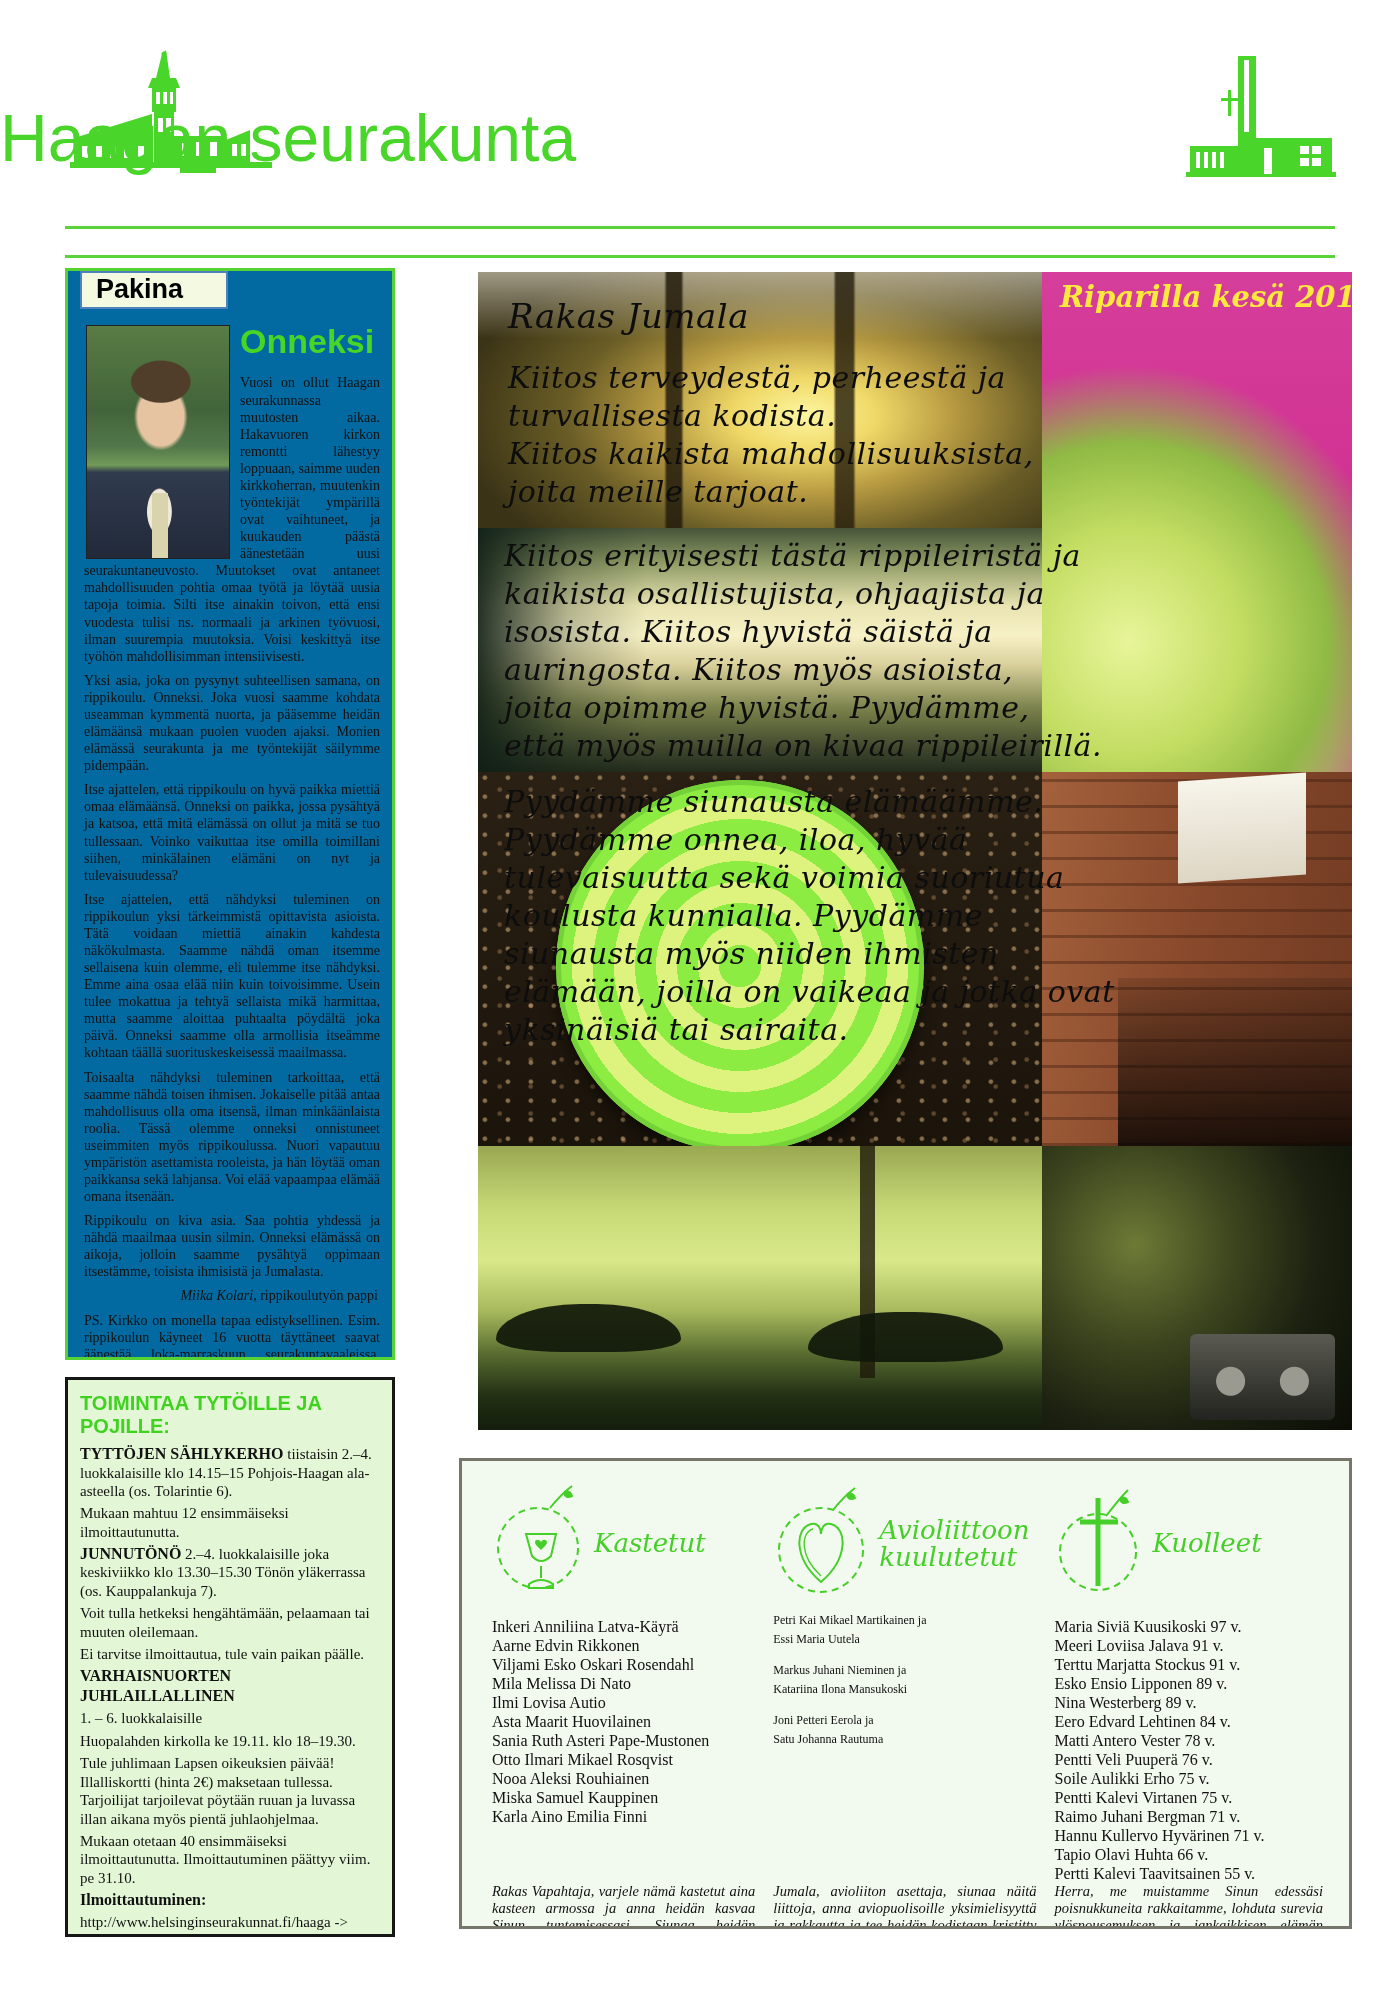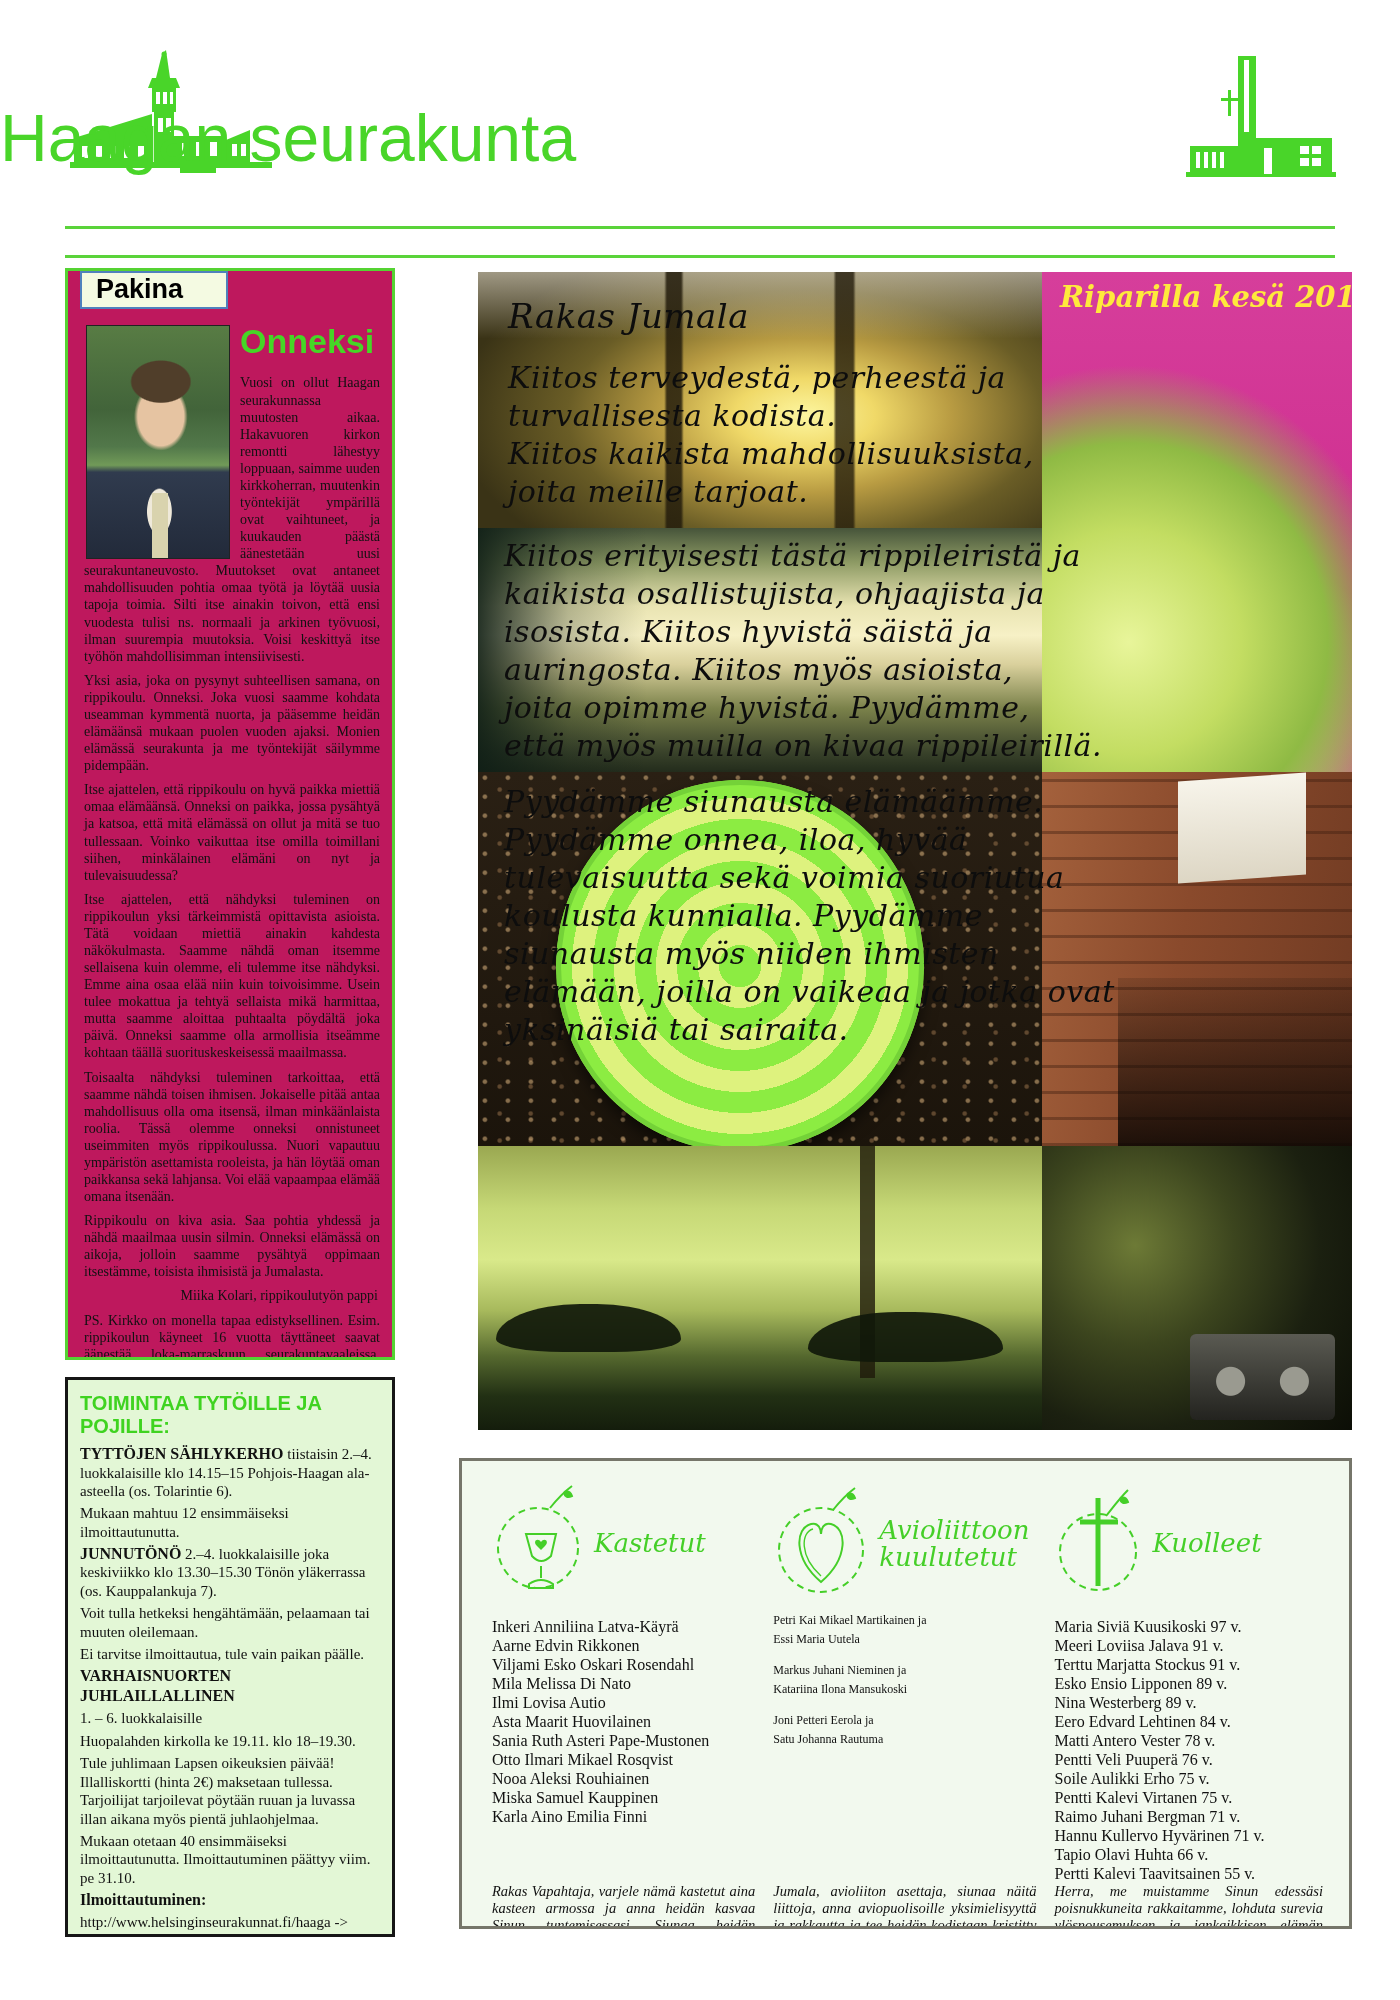--- a/index.html
+++ b/index.html
@@ -9,40 +9,40 @@
 
   
   .page-title{position:absolute;left:0;right:0;top:100px;
     font-family:"Liberation Sans",sans-serif;font-size:66px;font-weight:400;
     color:#49d529;letter-spacing:0;}
   .rule{position:absolute;left:65px;width:1270px;height:3px;background:#5ad33a;}
   .rule1{top:226px}.rule2{top:255px}
 
   
   .article-box{position:absolute;left:65px;top:268px;width:330px;height:1092px;
-    border:3px solid #55d333;box-sizing:border-box;overflow:hidden;background:#be185d;}
+    border:3px solid #55d333;box-sizing:border-box;overflow:hidden;background:#0369a1;}
   .pakina-label{position:absolute;left:80px;top:271px;width:148px;height:38px;z-index:5;
     background:#f4fae2;border:2px solid #4f81bd;box-sizing:border-box;
     font-family:"Liberation Sans",sans-serif;font-weight:bold;font-size:27px;line-height:33px;
     padding-left:14px;color:#000;}
   .article-inner{padding:50px 12px 0 16px;font-size:14px;line-height:1.22;text-align:justify;}
   .portrait{float:left;width:142px;height:232px;margin:4px 10px 2px 2px;border:1px solid #222;
     position:relative;
     background:
       radial-gradient(ellipse 30% 13% at 52% 24%,#503e2a 0 68%,rgba(80,62,42,0) 72%),
       radial-gradient(ellipse 27% 21% at 52% 39%,#e6c4a2 0 60%,rgba(230,196,162,0) 70%),
       radial-gradient(ellipse 15% 17% at 51% 80%,#efe9da 0 56%,rgba(239,233,218,0) 60%),
       linear-gradient(180deg,#587c44 0%,#42643a 36%,#52784a 52%,#719a58 60%,#303b4e 63%,#222a3a 100%);}
   .portrait::after{content:"";position:absolute;left:46%;top:72%;width:11%;height:28%;
     background:#d9d3ae;}
   .onneksi{font-family:"Liberation Sans",sans-serif;font-weight:bold;font-size:34px;
     color:#46d626;margin:0 0 12px 0;text-align:left;}
   .body-p{margin:0 0 7px 0;}
   .byline{text-align:right;margin:2px 2px 7px 0;}
-  .byline-name{}
+  .byline-name{font-style:italic;}
   .ps{margin:0;}
 
   
   .activities-box{position:absolute;left:65px;top:1377px;width:330px;height:560px;
     background:#e3f7d6;border:3px solid #161616;box-sizing:border-box;
     padding:10px 12px;overflow:hidden;}
   .activities-title{font-family:"Liberation Sans",sans-serif;font-weight:bold;font-size:20px;
     color:#3fd320;margin:2px 0 6px 0;}
   .act-item{font-size:15px;line-height:1.22;margin:3px 0;text-align:left;}
   .act-item b{font-size:16px;}

